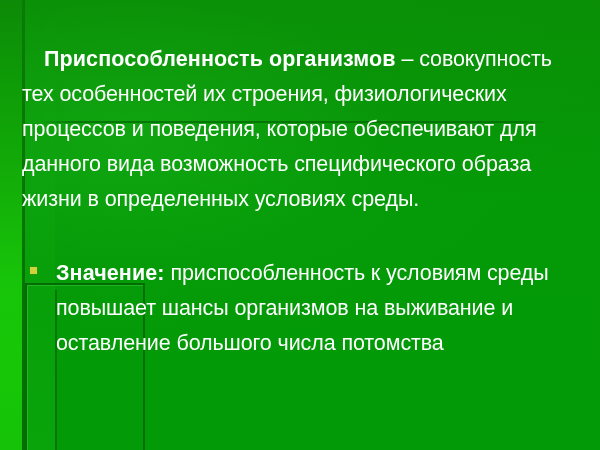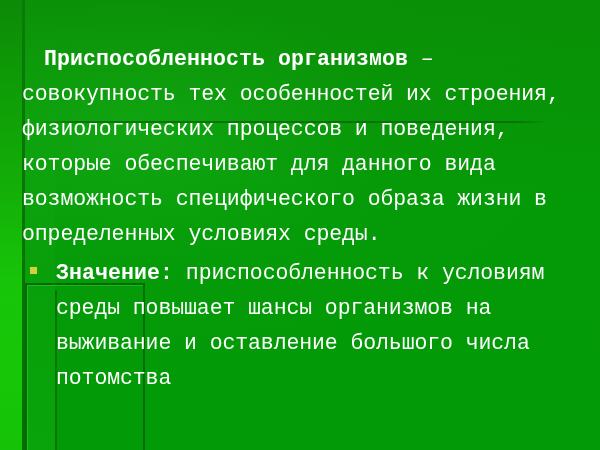--- a/index.html
+++ b/index.html
@@ -6,21 +6,21 @@
   html, body {
     margin: 0;
     padding: 0;
     background: #000;
   }
   #slide {
     position: relative;
     width: 600px;
     height: 450px;
     overflow: hidden;
-    font-family: Liberation Mono, monospace;
+    font-family: Liberation Sans, sans-serif;
     background: #039A07;
   }
 
   
   .bg-base {
     position: absolute;
     left: 0; top: 0;
     width: 600px; height: 450px;
     background: linear-gradient(180deg,
                 #0a8f06 0%,

